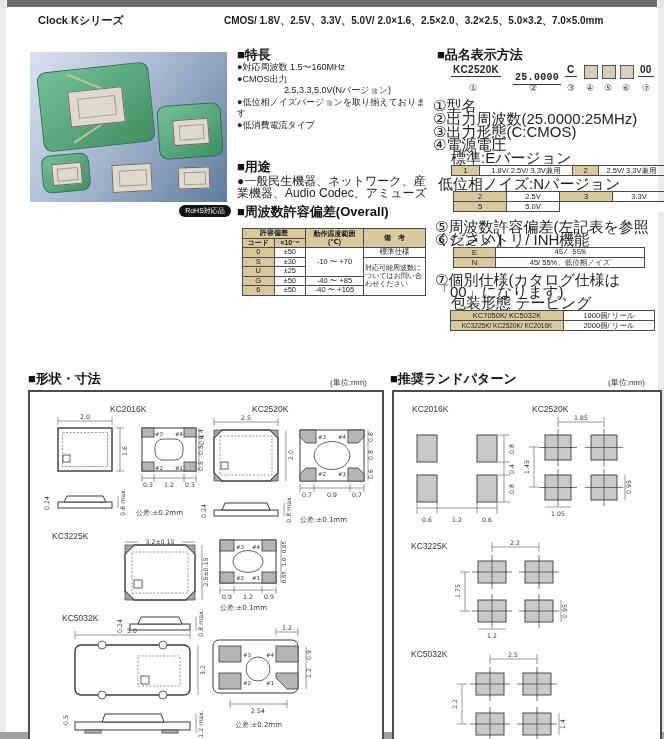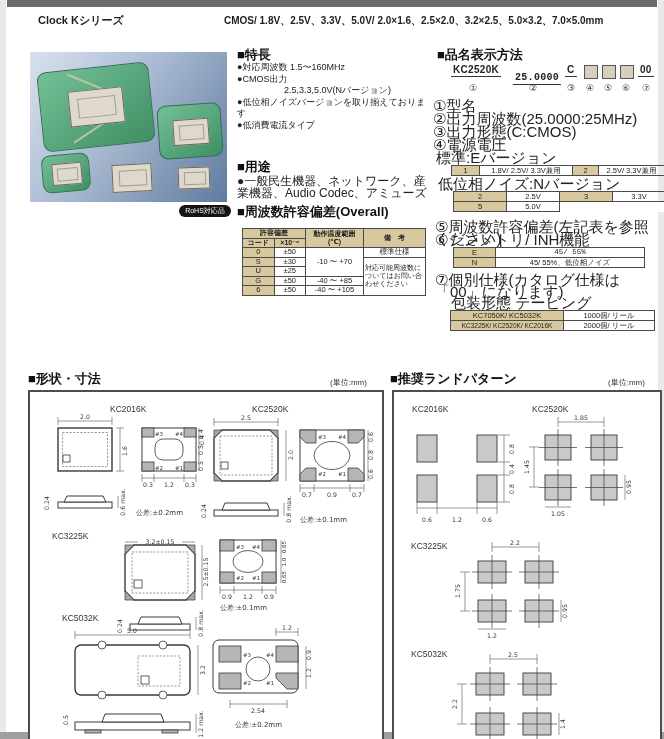--- a/index.html
+++ b/index.html
@@ -172,21 +172,21 @@
   <span class="pn-dig" style="left:131px;top:19px;">③</span>
   <span class="pn-dig" style="left:150px;top:19px;">④</span>
   <span class="pn-dig" style="left:168px;top:19px;">⑤</span>
   <span class="pn-dig" style="left:186px;top:19px;">⑥</span>
   <span class="pn-dig" style="left:206px;top:19px;">⑦</span>
 </div>
 <div class="note" style="left:433px;top:100px;">①型名</div>
 <div class="note" style="left:433px;top:113px;">②出力周波数(25.0000:25MHz)</div>
 <div class="note" style="left:433px;top:126px;">③出力形態(C:CMOS)</div>
 <div class="note" style="left:433px;top:139px;">④電源電圧</div>
-<div class="note" style="left:436px;top:152px;text-align:center;">標準:Eバージョン</div>
+<div class="note" style="left:451px;top:152px;text-align:center;">標準:Eバージョン</div>
 
 <table class="tbl sm-tbl" style="left:451px;top:165px;width:201px;">
   <tbody>
       <tr>
     <td class="hd c" style="width:25px;">1</td>
     <td class="c" style="width:90px;">1.8V/ 2.5V/ 3.3V兼用</td>
     <td class="hd c" style="width:23px;">2</td>
     <td class="c" style="width:63px;">2.5V/ 3.3V兼用</td>
   </tr>
 </tbody>

